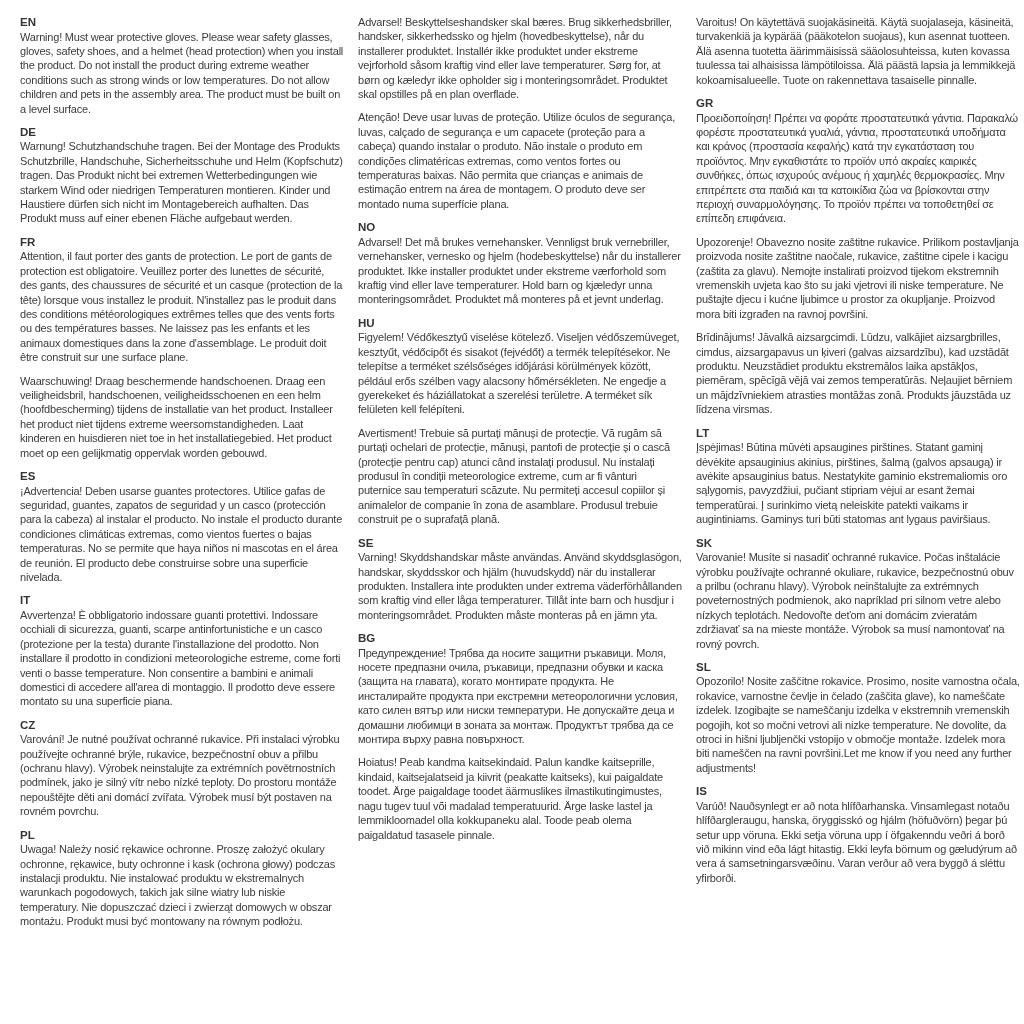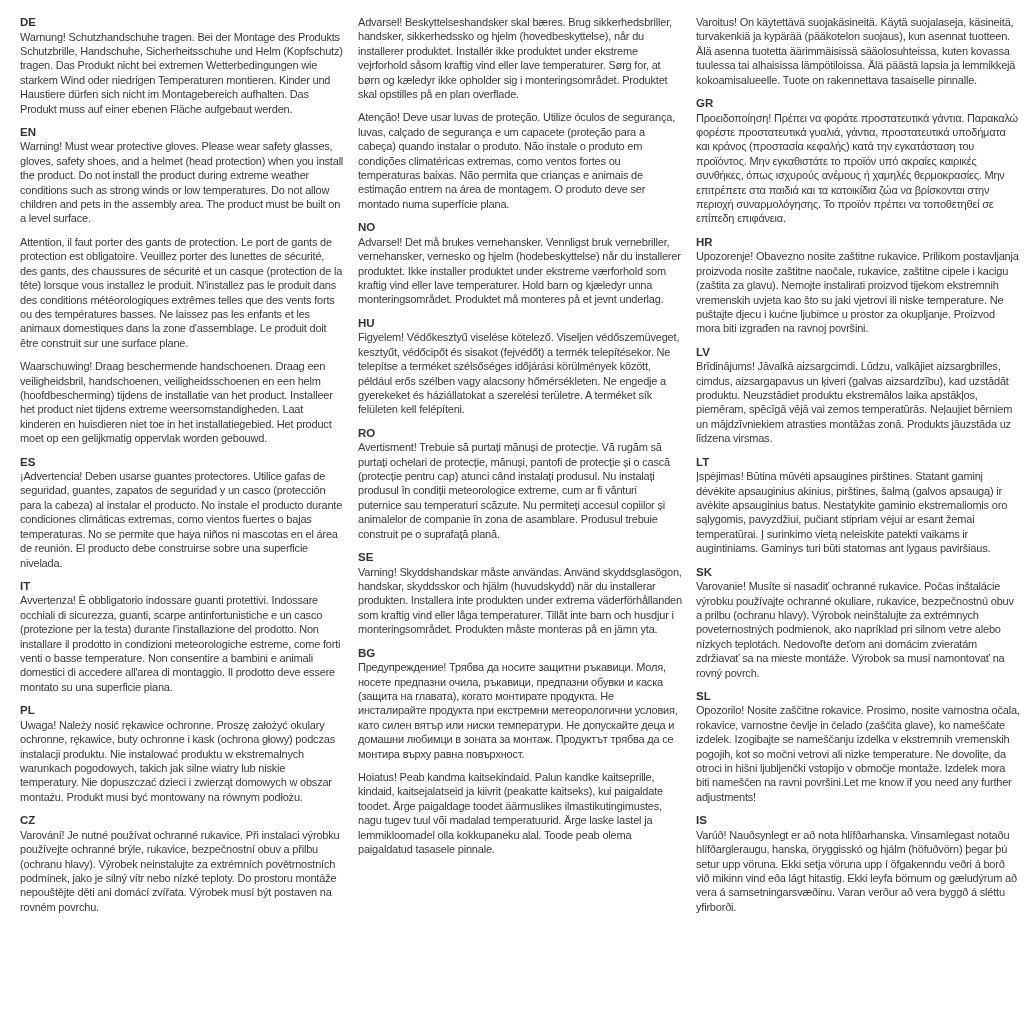--- a/index.html
+++ b/index.html
@@ -41,55 +41,56 @@
     margin: 0;
     text-align: left;
   }
 </style>
 </head>
 <body>
 
 <div class="page">
   <div class="col" id="col-0">
   <section class="lang-section">
+    <h2 class="lang-code">EN</h2>
+    <p class="lang-text">Warning! Must wear protective gloves. Please wear safety glasses, gloves, safety shoes, and a helmet (head protection) when you install the product. Do not install the product during extreme weather conditions such as strong winds or low temperatures. Do not allow children and pets in the assembly area. The product must be built on a level surface.</p>
+  </section>
+
+  <section class="lang-section">
     <h2 class="lang-code">DE</h2>
     <p class="lang-text">Warnung! Schutzhandschuhe tragen. Bei der Montage des Produkts Schutzbrille, Handschuhe, Sicherheitsschuhe und Helm (Kopfschutz) tragen. Das Produkt nicht bei extremen Wetterbedingungen wie starkem Wind oder niedrigen Temperaturen montieren. Kinder und Haustiere dürfen sich nicht im Montagebereich aufhalten. Das Produkt muss auf einer ebenen Fläche aufgebaut werden.</p>
   </section>
 
   <section class="lang-section">
-    <h2 class="lang-code">EN</h2>
-    <p class="lang-text">Warning! Must wear protective gloves. Please wear safety glasses, gloves, safety shoes, and a helmet (head protection) when you install the product. Do not install the product during extreme weather conditions such as strong winds or low temperatures. Do not allow children and pets in the assembly area. The product must be built on a level surface.</p>
-  </section>
-
-  <section class="lang-section">
+    <h2 class="lang-code">FR</h2>
     <p class="lang-text">Attention, il faut porter des gants de protection. Le port de gants de protection est obligatoire. Veuillez porter des lunettes de sécurité, des gants, des chaussures de sécurité et un casque (protection de la tête) lorsque vous installez le produit. N'installez pas le produit dans des conditions météorologiques extrêmes telles que des vents forts ou des températures basses. Ne laissez pas les enfants et les animaux domestiques dans la zone d'assemblage. Le produit doit être construit sur une surface plane.</p>
   </section>
 
   <section class="lang-section">
     <p class="lang-text">Waarschuwing! Draag beschermende handschoenen. Draag een veiligheidsbril, handschoenen, veiligheidsschoenen en een helm (hoofdbescherming) tijdens de installatie van het product. Installeer het product niet tijdens extreme weersomstandigheden. Laat kinderen en huisdieren niet toe in het installatiegebied. Het product moet op een gelijkmatig oppervlak worden gebouwd.</p>
   </section>
 
   <section class="lang-section">
     <h2 class="lang-code">ES</h2>
     <p class="lang-text">¡Advertencia! Deben usarse guantes protectores. Utilice gafas de seguridad, guantes, zapatos de seguridad y un casco (protección para la cabeza) al instalar el producto. No instale el producto durante condiciones climáticas extremas, como vientos fuertes o bajas temperaturas. No se permite que haya niños ni mascotas en el área de reunión. El producto debe construirse sobre una superficie nivelada.</p>
   </section>
 
   <section class="lang-section">
     <h2 class="lang-code">IT</h2>
     <p class="lang-text">Avvertenza! È obbligatorio indossare guanti protettivi. Indossare occhiali di sicurezza, guanti, scarpe antinfortunistiche e un casco (protezione per la testa) durante l'installazione del prodotto. Non installare il prodotto in condizioni meteorologiche estreme, come forti venti o basse temperature. Non consentire a bambini e animali domestici di accedere all'area di montaggio. Il prodotto deve essere montato su una superficie piana.</p>
   </section>
 
   <section class="lang-section">
-    <h2 class="lang-code">PL</h2>
-    <p class="lang-text">Uwaga! Należy nosić rękawice ochronne. Proszę założyć okulary ochronne, rękawice, buty ochronne i kask (ochrona głowy) podczas instalacji produktu. Nie instalować produktu w ekstremalnych warunkach pogodowych, takich jak silne wiatry lub niskie temperatury. Nie dopuszczać dzieci i zwierząt domowych w obszar montażu. Produkt musi być montowany na równym podłożu.</p>
+    <h2 class="lang-code">CZ</h2>
+    <p class="lang-text">Varování! Je nutné používat ochranné rukavice. Při instalaci výrobku používejte ochranné brýle, rukavice, bezpečnostní obuv a přilbu (ochranu hlavy). Výrobek neinstalujte za extrémních povětrnostních podmínek, jako je silný vítr nebo nízké teploty. Do prostoru montáže nepouštějte děti ani domácí zvířata. Výrobek musí být postaven na rovném povrchu.</p>
   </section>
 
   <section class="lang-section">
-    <h2 class="lang-code">CZ</h2>
-    <p class="lang-text">Varování! Je nutné používat ochranné rukavice. Při instalaci výrobku používejte ochranné brýle, rukavice, bezpečnostní obuv a přilbu (ochranu hlavy). Výrobek neinstalujte za extrémních povětrnostních podmínek, jako je silný vítr nebo nízké teploty. Do prostoru montáže nepouštějte děti ani domácí zvířata. Výrobek musí být postaven na rovném povrchu.</p>
+    <h2 class="lang-code">PL</h2>
+    <p class="lang-text">Uwaga! Należy nosić rękawice ochronne. Proszę założyć okulary ochronne, rękawice, buty ochronne i kask (ochrona głowy) podczas instalacji produktu. Nie instalować produktu w ekstremalnych warunkach pogodowych, takich jak silne wiatry lub niskie temperatury. Nie dopuszczać dzieci i zwierząt domowych w obszar montażu. Produkt musi być montowany na równym podłożu.</p>
   </section>
 </div>
   <div class="col" id="col-1">
   <section class="lang-section">
     <p class="lang-text">Advarsel! Beskyttelseshandsker skal bæres. Brug sikkerhedsbriller, handsker, sikkerhedssko og hjelm (hovedbeskyttelse), når du installerer produktet. Installér ikke produktet under ekstreme vejrforhold såsom kraftig vind eller lave temperaturer. Sørg for, at børn og kæledyr ikke opholder sig i monteringsområdet. Produktet skal opstilles på en plan overflade.</p>
   </section>
 
   <section class="lang-section">
     <p class="lang-text">Atenção! Deve usar luvas de proteção. Utilize óculos de segurança, luvas, calçado de segurança e um capacete (proteção para a cabeça) quando instalar o produto. Não instale o produto em condições climatéricas extremas, como ventos fortes ou temperaturas baixas. Não permita que crianças e animais de estimação entrem na área de montagem. O produto deve ser montado numa superfície plana.</p>
   </section>
@@ -98,21 +99,20 @@
     <h2 class="lang-code">NO</h2>
     <p class="lang-text">Advarsel! Det må brukes vernehansker. Vennligst bruk vernebriller, vernehansker, vernesko og hjelm (hodebeskyttelse) når du installerer produktet. Ikke installer produktet under ekstreme værforhold som kraftig vind eller lave temperaturer. Hold barn og kjæledyr unna monteringsområdet. Produktet må monteres på et jevnt underlag.</p>
   </section>
 
   <section class="lang-section">
     <h2 class="lang-code">HU</h2>
     <p class="lang-text">Figyelem! Védőkesztyű viselése kötelező. Viseljen védőszemüveget, kesztyűt, védőcipőt és sisakot (fejvédőt) a termék telepítésekor. Ne telepítse a terméket szélsőséges időjárási körülmények között, például erős szélben vagy alacsony hőmérsékleten. Ne engedje a gyerekeket és háziállatokat a szerelési területre. A terméket sík felületen kell felépíteni.</p>
   </section>
 
   <section class="lang-section">
-    <h2 class="lang-code">RO</h2>
     <p class="lang-text">Avertisment! Trebuie să purtați mănuși de protecție. Vă rugăm să purtați ochelari de protecție, mănuși, pantofi de protecție și o cască (protecție pentru cap) atunci când instalați produsul. Nu instalați produsul în condiții meteorologice extreme, cum ar fi vânturi puternice sau temperaturi scăzute. Nu permiteți accesul copiilor și animalelor de companie în zona de asamblare. Produsul trebuie construit pe o suprafață plană.</p>
   </section>
 
   <section class="lang-section">
     <h2 class="lang-code">SE</h2>
     <p class="lang-text">Varning! Skyddshandskar måste användas. Använd skyddsglasögon, handskar, skyddsskor och hjälm (huvudskydd) när du installerar produkten. Installera inte produkten under extrema väderförhållanden som kraftig vind eller låga temperaturer. Tillåt inte barn och husdjur i monteringsområdet. Produkten måste monteras på en jämn yta.</p>
   </section>
 
   <section class="lang-section">
     <h2 class="lang-code">BG</h2>
@@ -127,26 +127,24 @@
   <section class="lang-section">
     <p class="lang-text">Varoitus! On käytettävä suojakäsineitä. Käytä suojalaseja, käsineitä, turvakenkiä ja kypärää (pääkotelon suojaus), kun asennat tuotteen. Älä asenna tuotetta äärimmäisissä sääolosuhteissa, kuten kovassa tuulessa tai alhaisissa lämpötiloissa. Älä päästä lapsia ja lemmikkejä kokoamisalueelle. Tuote on rakennettava tasaiselle pinnalle.</p>
   </section>
 
   <section class="lang-section">
     <h2 class="lang-code">GR</h2>
     <p class="lang-text">Προειδοποίηση! Πρέπει να φοράτε προστατευτικά γάντια. Παρακαλώ φορέστε προστατευτικά γυαλιά, γάντια, προστατευτικά υποδήματα και κράνος (προστασία κεφαλής) κατά την εγκατάσταση του προϊόντος. Μην εγκαθιστάτε το προϊόν υπό ακραίες καιρικές συνθήκες, όπως ισχυρούς ανέμους ή χαμηλές θερμοκρασίες. Μην επιτρέπετε στα παιδιά και τα κατοικίδια ζώα να βρίσκονται στην περιοχή συναρμολόγησης. Το προϊόν πρέπει να τοποθετηθεί σε επίπεδη επιφάνεια.</p>
   </section>
 
   <section class="lang-section">
-    <h2 class="lang-code">HR</h2>
     <p class="lang-text">Upozorenje! Obavezno nosite zaštitne rukavice. Prilikom postavljanja proizvoda nosite zaštitne naočale, rukavice, zaštitne cipele i kacigu (zaštita za glavu). Nemojte instalirati proizvod tijekom ekstremnih vremenskih uvjeta kao što su jaki vjetrovi ili niske temperature. Ne puštajte djecu i kućne ljubimce u prostor za okupljanje. Proizvod mora biti izgrađen na ravnoj površini.</p>
   </section>
 
   <section class="lang-section">
-    <h2 class="lang-code">LV</h2>
     <p class="lang-text">Brīdinājums! Jāvalkā aizsargcimdi. Lūdzu, valkājiet aizsargbrilles, cimdus, aizsargapavus un ķiveri (galvas aizsardzību), kad uzstādāt produktu. Neuzstādiet produktu ekstremālos laika apstākļos, piemēram, spēcīgā vējā vai zemos temperatūrās. Neļaujiet bērniem un mājdzīvniekiem atrasties montāžas zonā. Produkts jāuzstāda uz līdzena virsmas.</p>
   </section>
 
   <section class="lang-section">
     <h2 class="lang-code">LT</h2>
     <p class="lang-text">Įspėjimas! Būtina mūvėti apsaugines pirštines. Statant gaminį dėvėkite apsauginius akinius, pirštines, šalmą (galvos apsaugą) ir avėkite apsauginius batus. Nestatykite gaminio ekstremaliomis oro sąlygomis, pavyzdžiui, pučiant stipriam vėjui ar esant žemai temperatūrai. Į surinkimo vietą neleiskite patekti vaikams ir augintiniams. Gaminys turi būti statomas ant lygaus paviršiaus.</p>
   </section>
 
   <section class="lang-section">
     <h2 class="lang-code">SK</h2>

